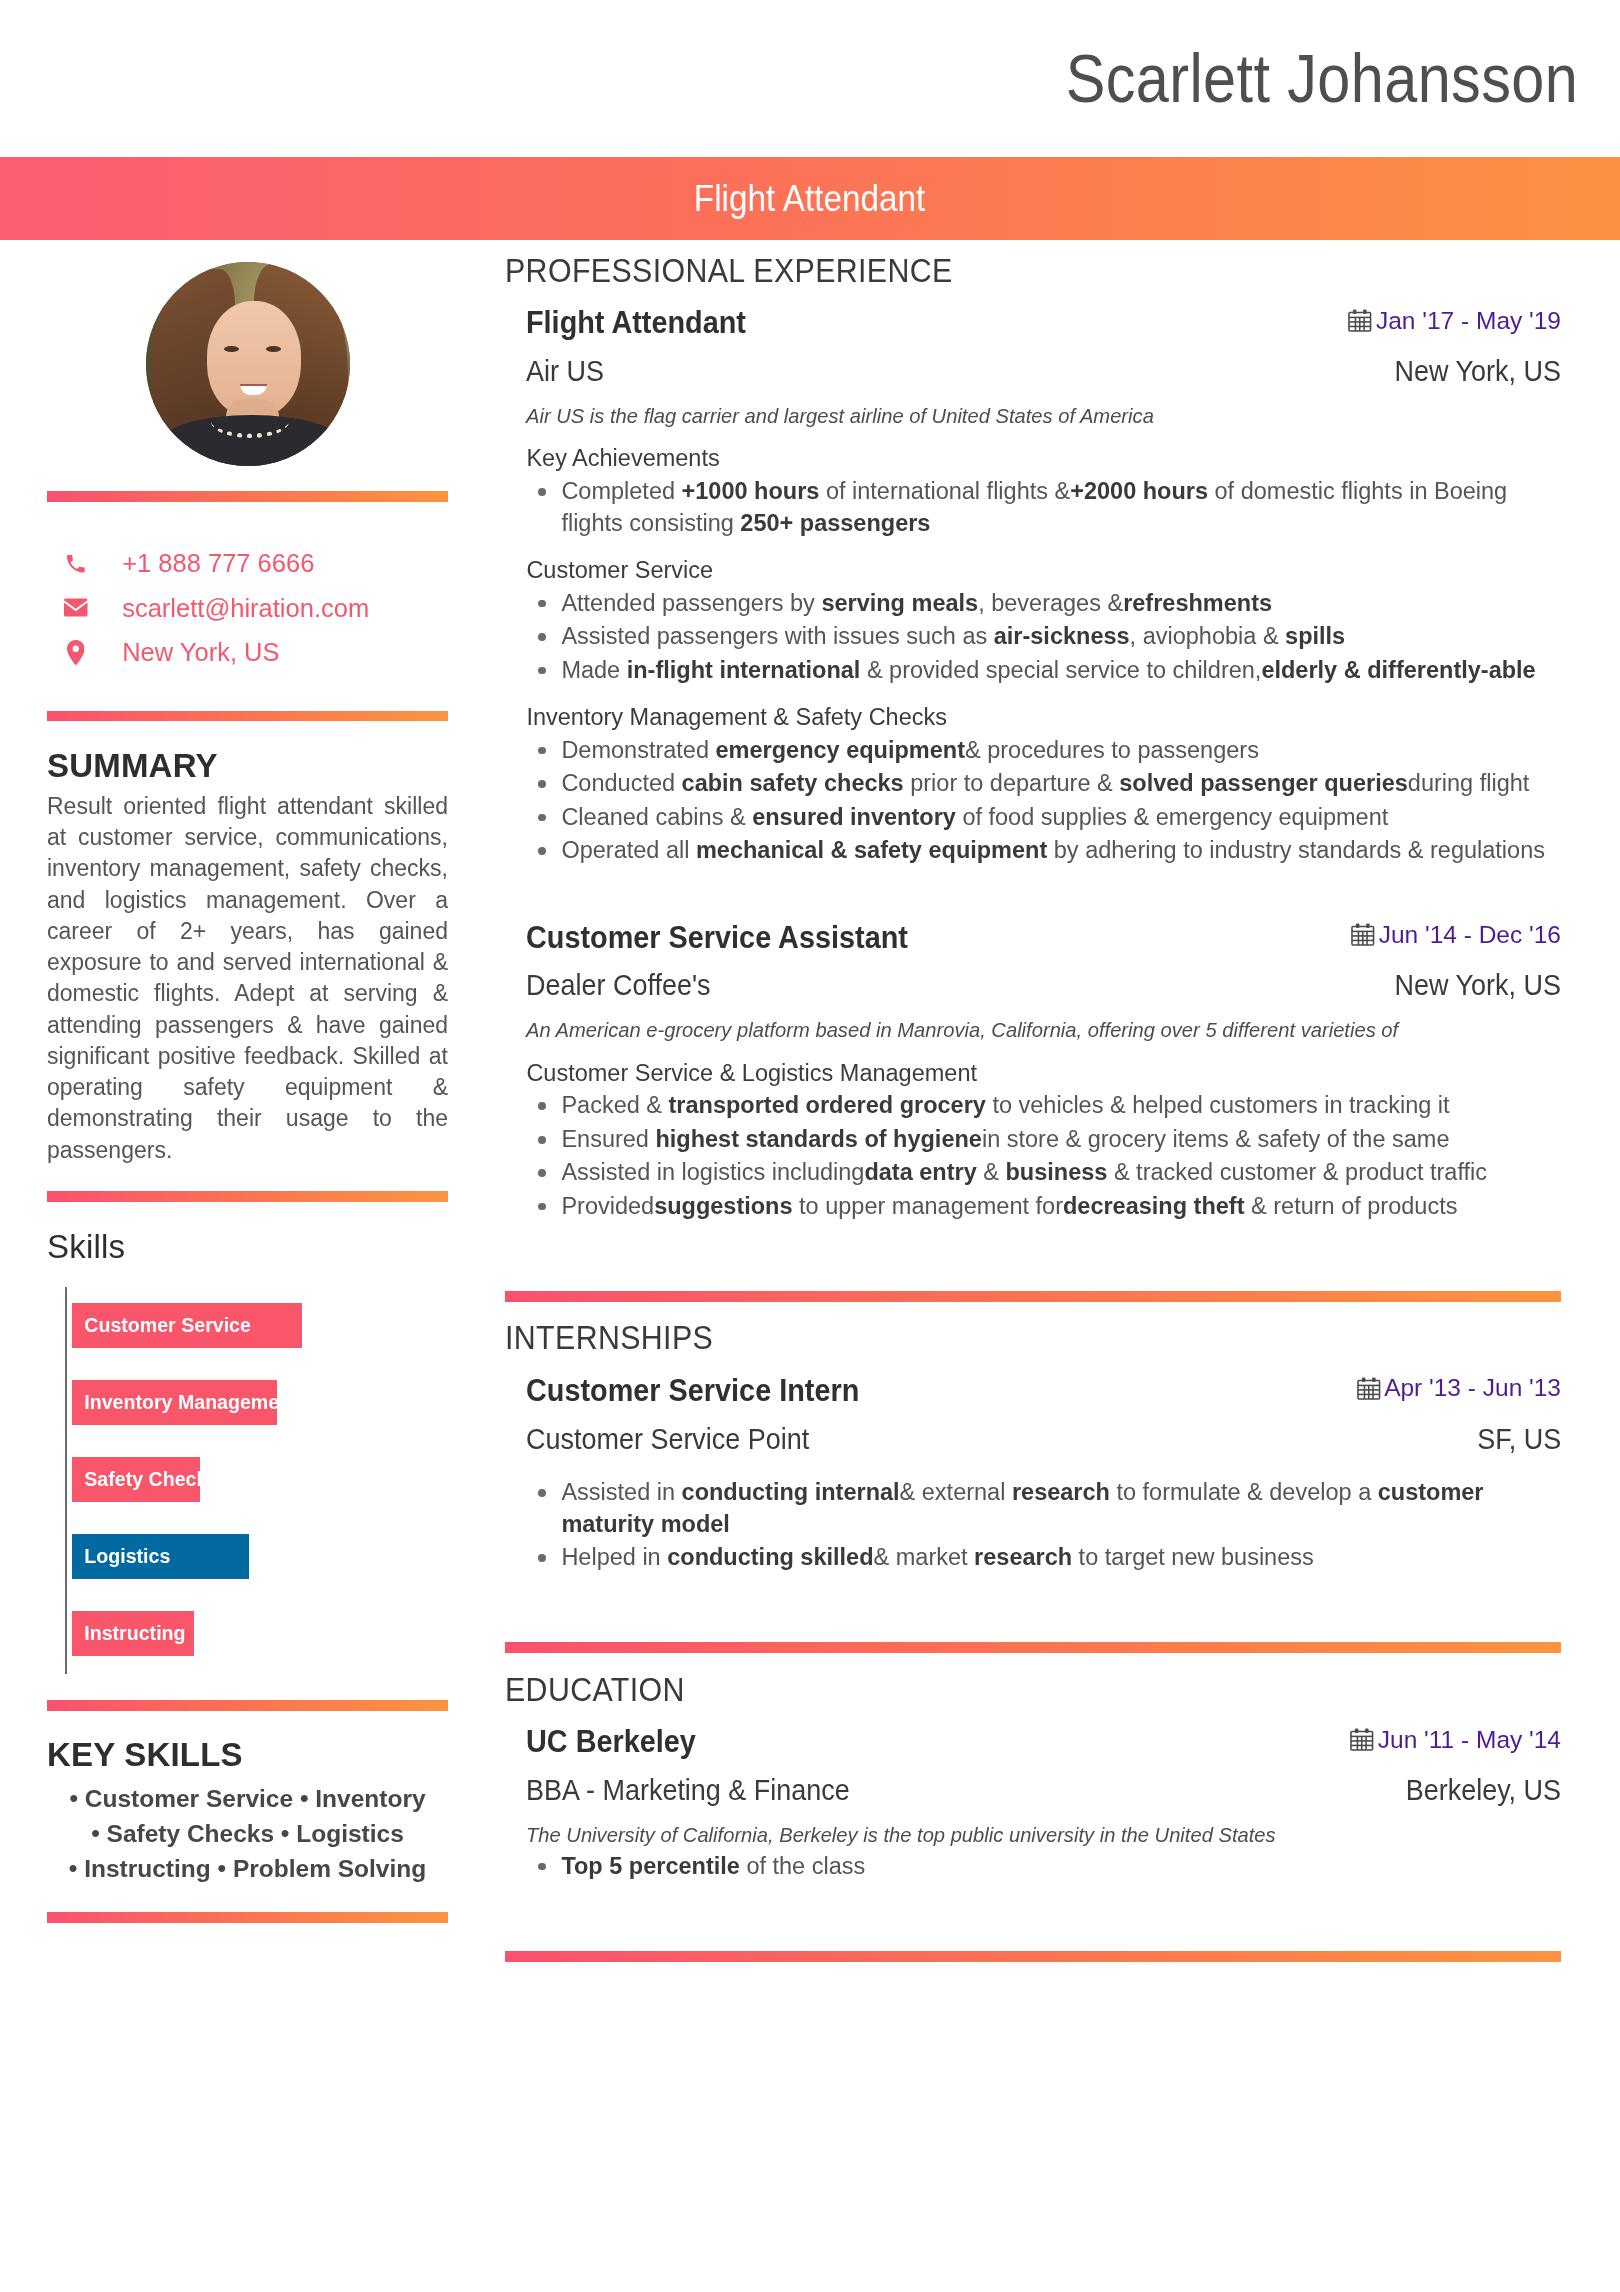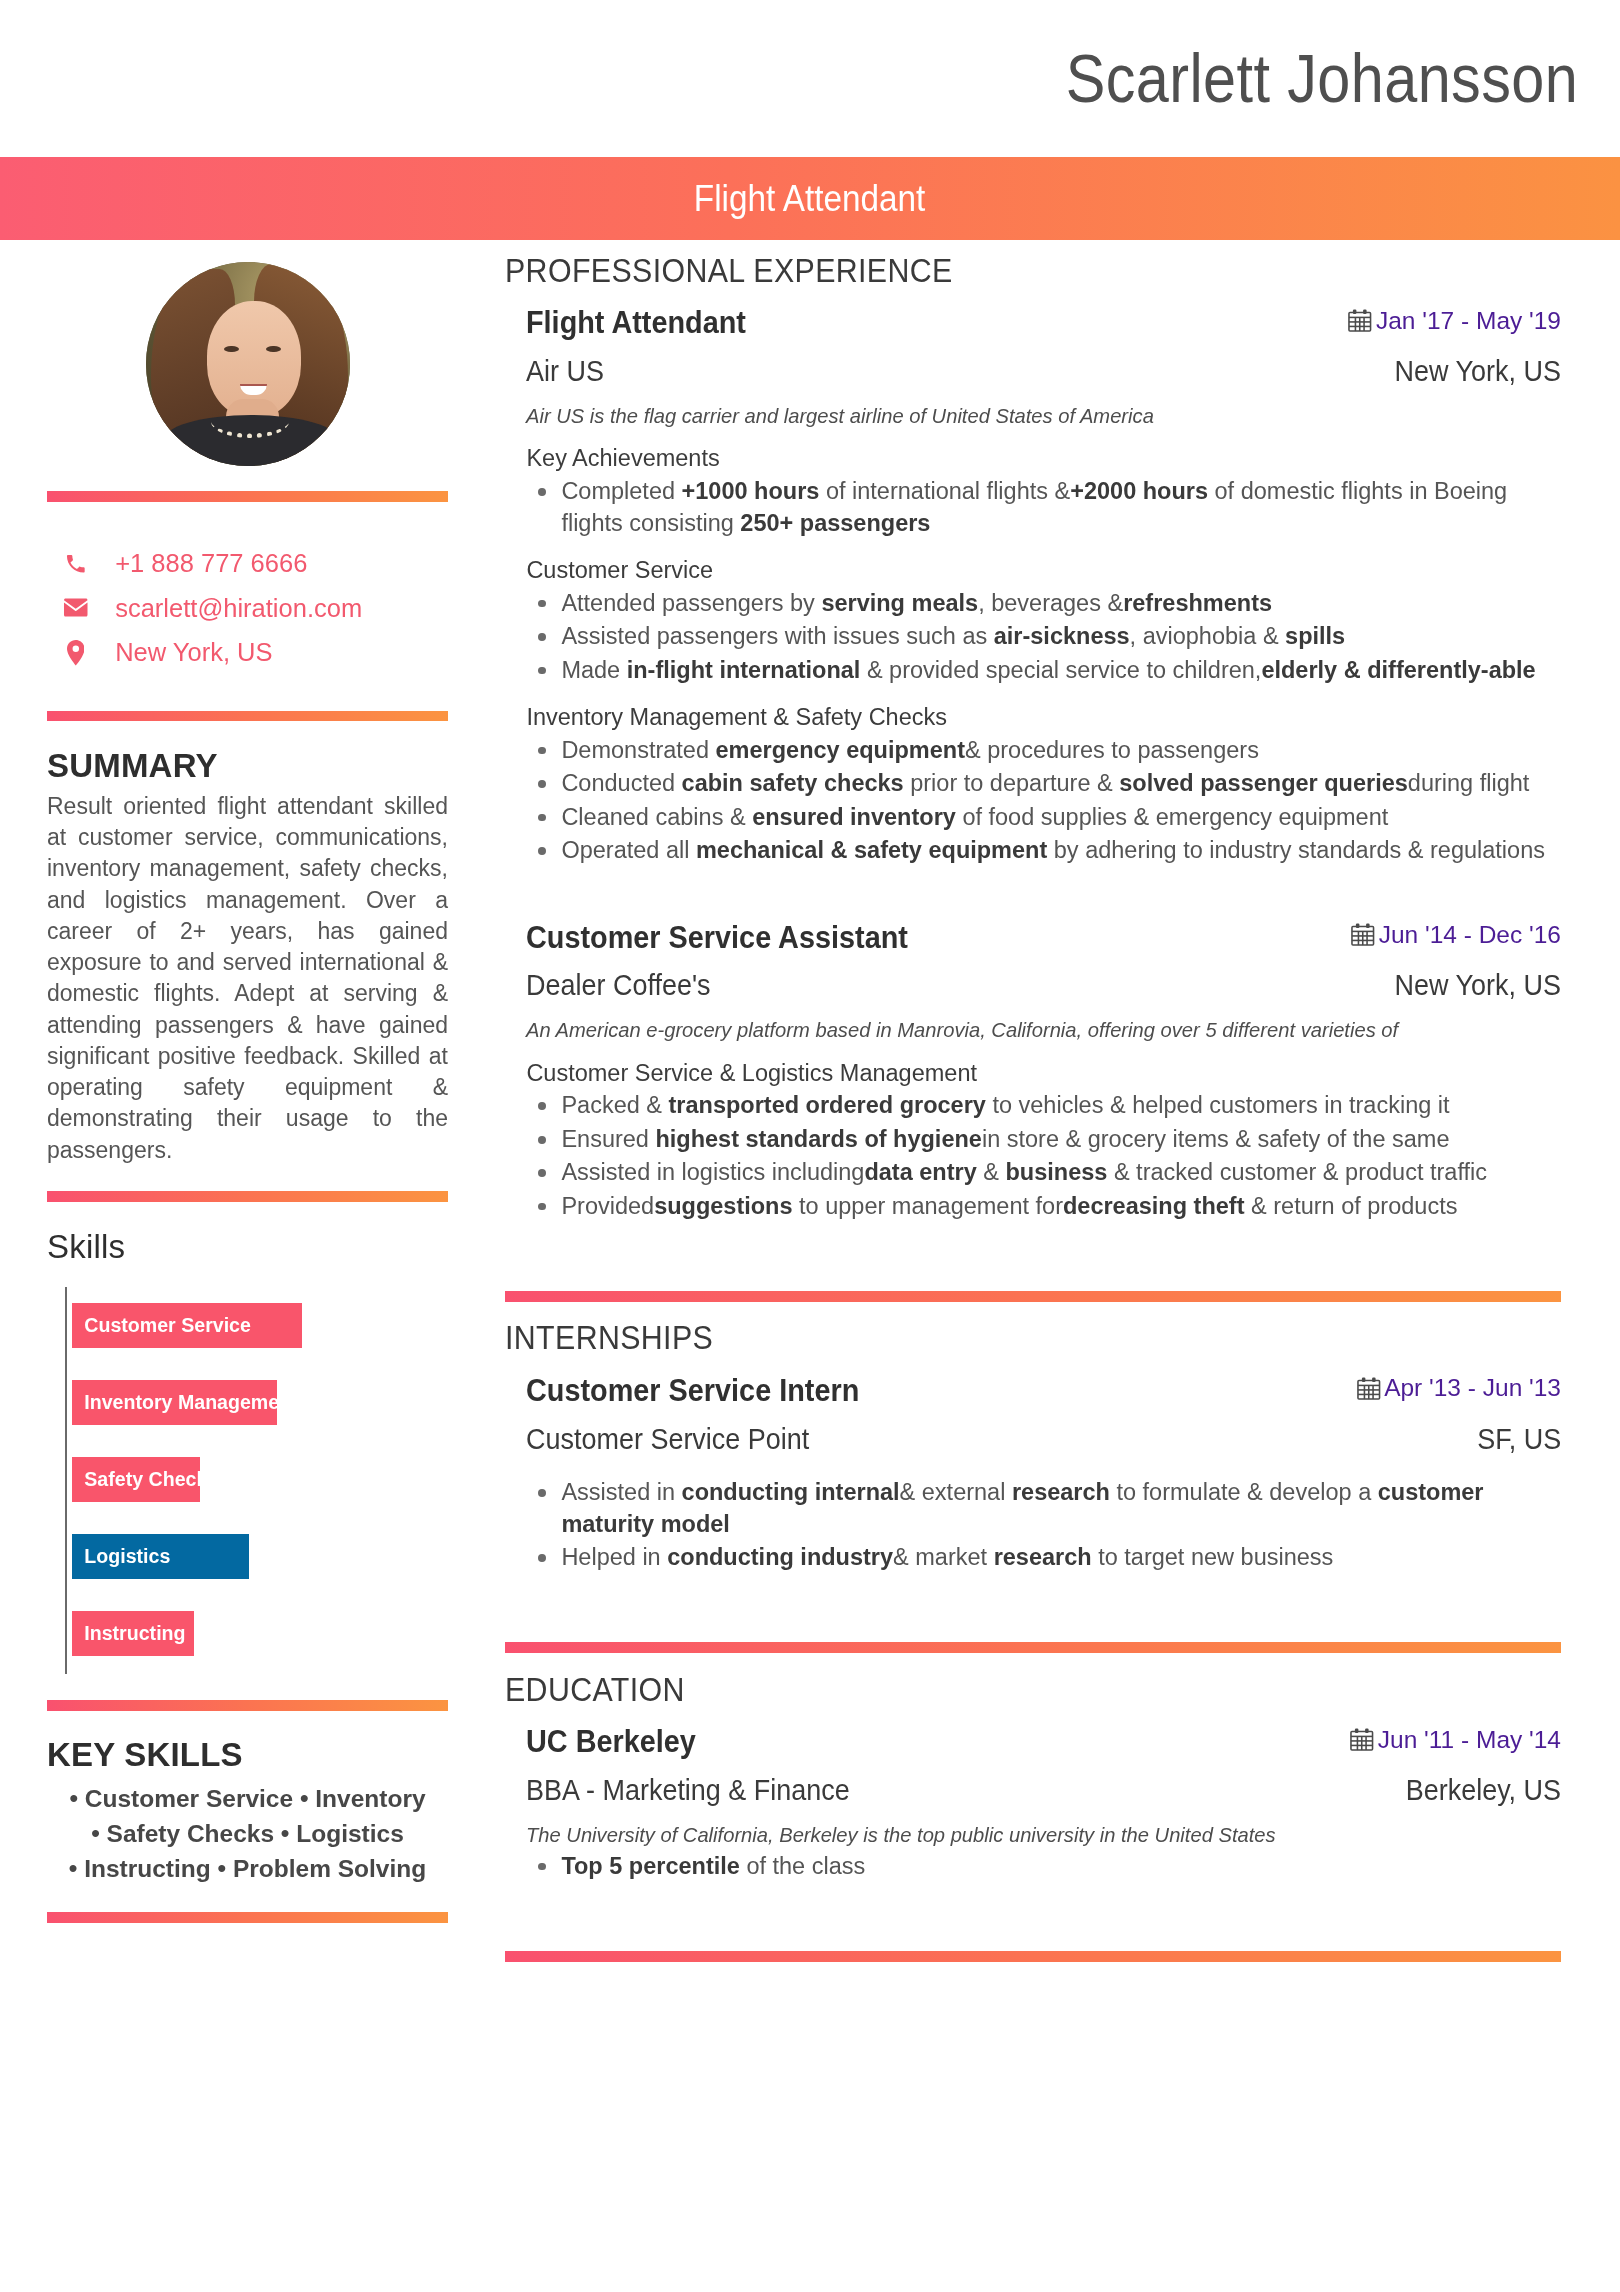--- a/index.html
+++ b/index.html
@@ -134,21 +134,21 @@
     position: absolute; left: 94px; top: 122px; width: 27.4px; height: 11.8px;
     background: #fff; border-radius: 0 0 13.7px 13.7px;
     border-top: 2.9px solid #a9574f;
   }
 
   
   .contact { padding: 5.9px 0 2px 15.7px; }
   .contact-row {
     display: flex;
     align-items: center;
-    gap: 27px;
+    gap: 34px;
     margin: 15.7px 0;
     font-size: 25.5px;
     color: #f2596e;
   }
   .contact-row .ico {
     width: 25.5px; flex: 0 0 25.5px; display: flex;
     align-items: center; justify-content: center;
     color: #f2596e;
   }
   .contact-row .ico svg { display: block; }
@@ -511,21 +511,21 @@
                   <span>Apr '13 -  Jun '13</span>
                 </div>
               </div>
               <div class="org-row">
                 <div class="org">Customer Service Point</div>
                 <div class="loc">SF, US</div>
               </div>
               <div class="gap-sm"></div>
               <ul class="bullets">
                 <li>Assisted in <b>conducting internal</b>&amp; external <b>research</b> to formulate &amp; develop a <b>customer maturity model</b></li>
-                <li>Helped in <b>conducting industry</b>&amp; market <b>research</b> to target new business</li>
+                <li>Helped in <b>conducting skilled</b>&amp; market <b>research</b> to target new business</li>
               </ul>
               <div class="gap-md"></div>
             </div>
           </div>
       </div>
 
       <div class="divider main-div"></div>
 
       <div>
         <div class="section-h">EDUCATION</div>

